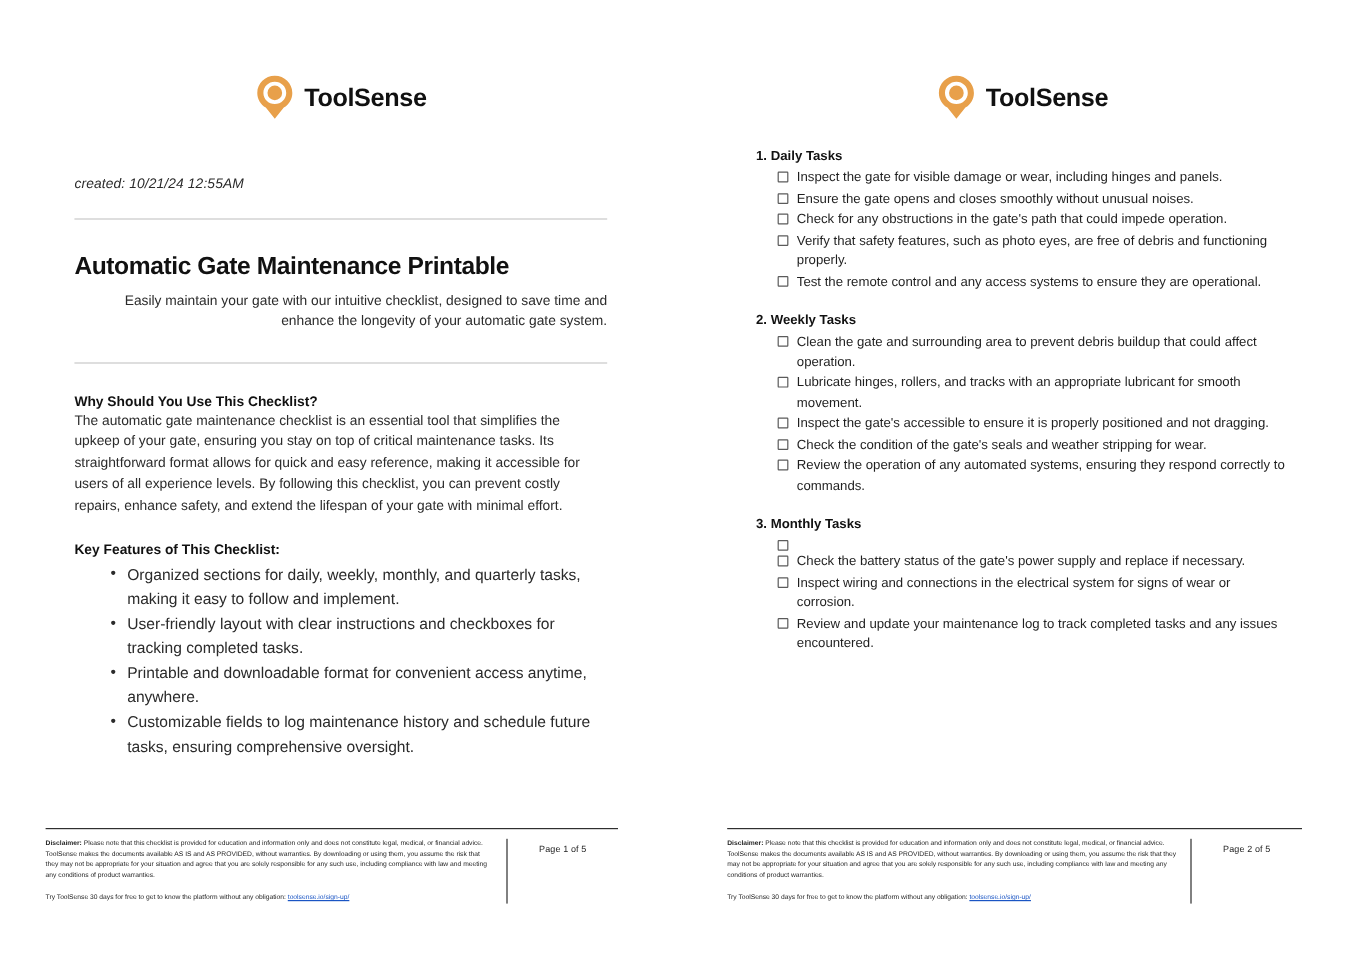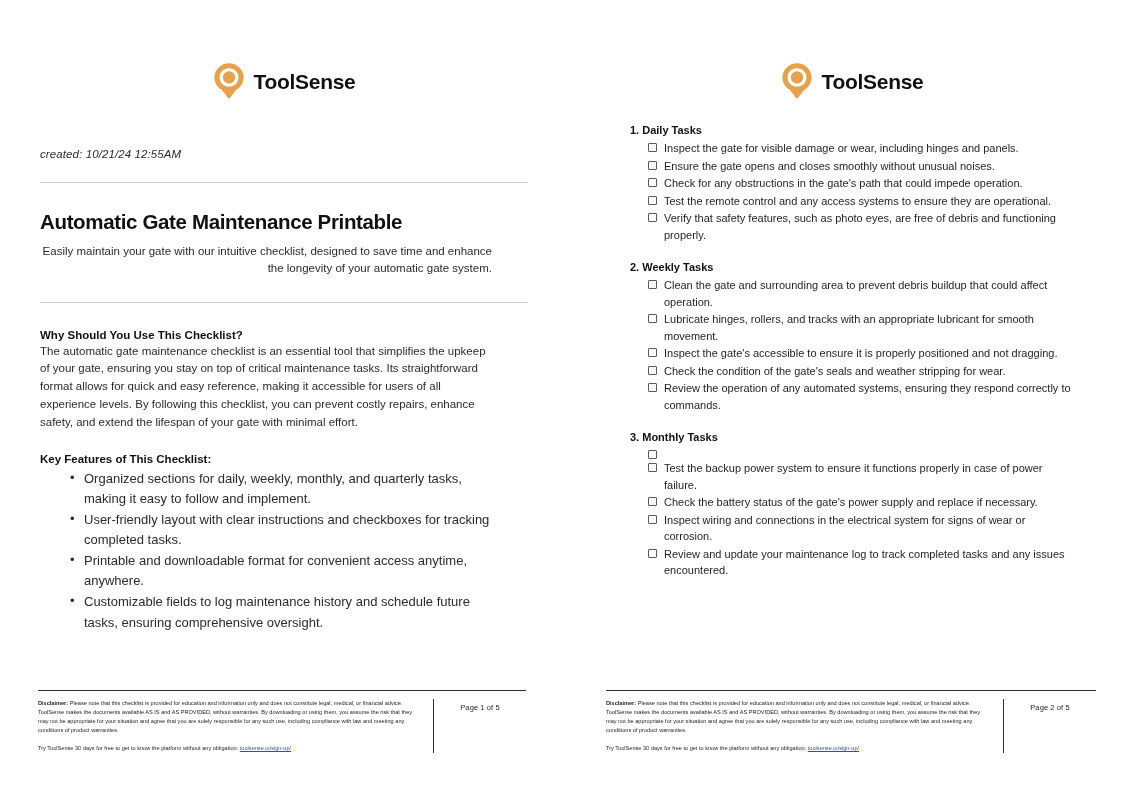--- a/index.html
+++ b/index.html
@@ -55,21 +55,21 @@
   .logo-word {
     font-size: 21px;
     font-weight: bold;
     letter-spacing: -0.3px;
     color: #111111;
     line-height: 1;
   }
 
   
   .p1-body {
-    padding: 0 40px;
+    padding: 0 62px;
     margin-top: 48px;
   }
   .created {
     font-style: italic;
     font-size: 11.5px;
     color: #2b2b2b;
     letter-spacing: 0.1px;
   }
   .rule {
     border: 0;
@@ -176,21 +176,21 @@
     font-size: 11px;
     line-height: 1.5;
     color: #1f1f1f;
     max-width: 410px;
   }
 
   
   .footer {
     position: absolute;
     left: 0;
-    right: 4px;
+    right: 15px;
     bottom: 47px;
     padding: 0 38px;
     box-sizing: border-box;
   }
   .page--two .footer {
     padding: 0 36px 0 38px;
   }
   .footer-rule {
     border: 0;
     border-top: 1px solid #2f2f2f;
@@ -314,25 +314,25 @@
         <div class="task-item">
           <span class="checkbox"></span>
           <span class="task-text">Ensure the gate opens and closes smoothly without unusual noises.</span>
         </div>
         <div class="task-item">
           <span class="checkbox"></span>
           <span class="task-text">Check for any obstructions in the gate's path that could impede operation.</span>
         </div>
         <div class="task-item">
           <span class="checkbox"></span>
+          <span class="task-text">Verify that safety features, such as photo eyes, are free of debris and functioning properly.</span>
+        </div>
+        <div class="task-item">
+          <span class="checkbox"></span>
           <span class="task-text">Test the remote control and any access systems to ensure they are operational.</span>
-        </div>
-        <div class="task-item">
-          <span class="checkbox"></span>
-          <span class="task-text">Verify that safety features, such as photo eyes, are free of debris and functioning properly.</span>
         </div>
       </div>
 
       <div class="task-sec">
         <div class="task-sec-title">2. Weekly Tasks</div>
         <div class="task-item">
           <span class="checkbox"></span>
           <span class="task-text">Clean the gate and surrounding area to prevent debris buildup that could affect operation.</span>
         </div>
         <div class="task-item">
@@ -350,24 +350,20 @@
         <div class="task-item">
           <span class="checkbox"></span>
           <span class="task-text">Review the operation of any automated systems, ensuring they respond correctly to commands.</span>
         </div>
       </div>
 
       <div class="task-sec">
         <div class="task-sec-title">3. Monthly Tasks</div>
         <div class="task-item">
           <span class="checkbox"></span>
-        </div>
-        <div class="task-item">
-          <span class="checkbox"></span>
-          <span class="task-text">Test the backup power system to ensure it functions properly in case of power failure.</span>
         </div>
         <div class="task-item">
           <span class="checkbox"></span>
           <span class="task-text">Check the battery status of the gate's power supply and replace if necessary.</span>
         </div>
         <div class="task-item">
           <span class="checkbox"></span>
           <span class="task-text">Inspect wiring and connections in the electrical system for signs of wear or corrosion.</span>
         </div>
         <div class="task-item">

